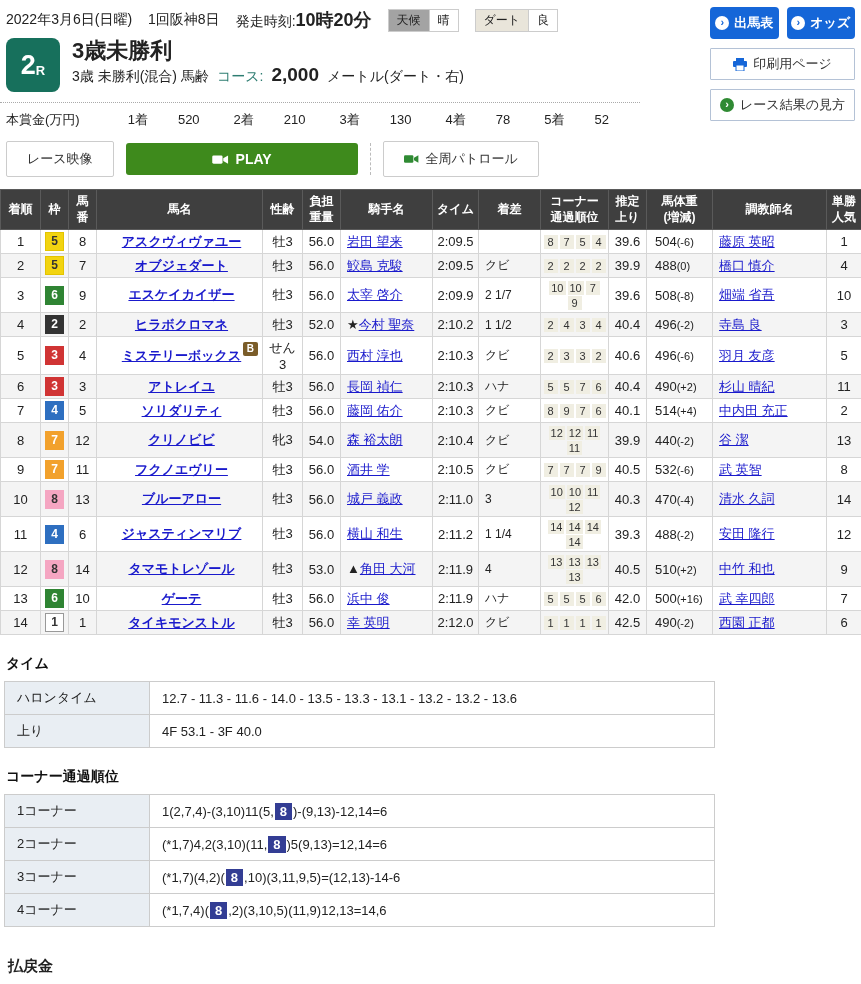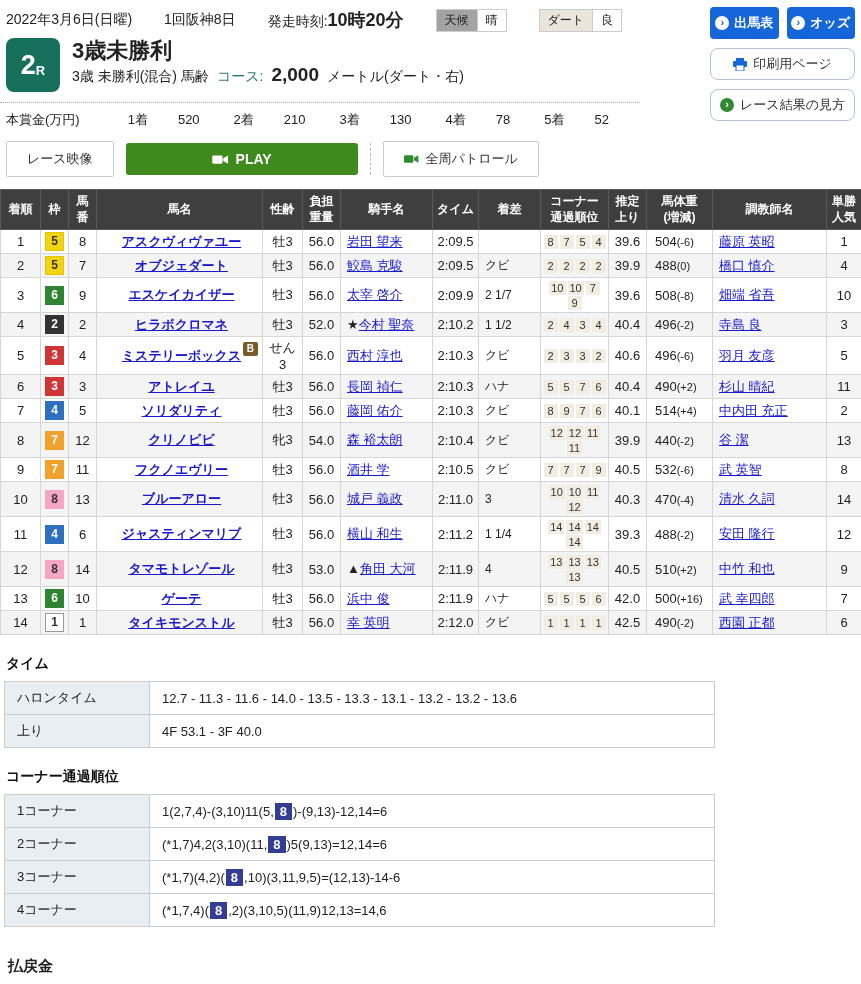--- a/index.html
+++ b/index.html
@@ -1,36 +1,36 @@
 <!DOCTYPE html>
 <html><head>
 <meta charset="utf-8">
 <style>
   * { box-sizing: border-box; }
   html,body { margin:0; padding:0; background:#fff; }
   body { width:861px; font-family:"Liberation Sans","DejaVu Sans",sans-serif; color:#222; font-size:13px; }
   .page { position:relative; width:861px; padding:0 0 10px 0; }
 
   
-  .topbar { display:flex; align-items:center; gap:32px; padding:8px 6px 4px 6px; }
+  .topbar { display:flex; align-items:center; gap:16px; padding:8px 6px 4px 6px; }
   .topbar .meta { font-size:14px; }
   .start-wrap { font-size:14px; }
   .start-time { font-size:18px; font-weight:bold; }
   .badge { display:flex; font-size:12px; }
   .badge span { border:1px solid #ccc; padding:2px 8px; }
   .badge .lbl { background:#a3a3a3; border-right:none; }
   .badge.track .lbl { background:#e9e5da; }
   .badge .val { background:#fff; }
 
   
   .right-buttons { position:absolute; top:7px; right:6px; width:145px; display:flex; flex-direction:column; gap:9px; z-index:5; }
   .blue-row { display:flex; gap:8px; }
   .btn-blue { flex:1; background:#1566d8; color:#fff; font-weight:bold; font-size:13px; border:none; border-radius:4px; padding:7px 4px; display:flex; align-items:center; justify-content:center; gap:5px; cursor:pointer; }
   .ca { display:inline-block; width:14px; height:14px; border-radius:50%; background:#fff; color:#1566d8; font-size:11px; line-height:13px; text-align:center; font-weight:bold; flex:0 0 auto; }
-  .btn-outline { background:#fff; border:1px solid #b4c2d6; border-radius:8px; color:#333; font-size:13px; padding:6px 4px; display:flex; align-items:center; justify-content:center; gap:6px; cursor:pointer; }
+  .btn-outline { background:#fff; border:1px solid #b4c2d6; border-radius:1px; color:#333; font-size:13px; padding:6px 4px; display:flex; align-items:center; justify-content:center; gap:6px; cursor:pointer; }
   .ca.green { background:#2f8a33; color:#fff; }
   .printer-icon svg { display:block; }
 
   
   .race-block { display:flex; gap:12px; padding:2px 6px 10px 6px; margin:0 28px 0 0; border-bottom:1px dotted #aaa; width:640px; }
   .race-no { width:54px; height:54px; background:#17705c; color:#fff; border-radius:8px; display:flex; align-items:center; justify-content:center; font-weight:bold; flex:0 0 auto; }
   .race-no .n { font-size:27px; }
   .race-no .suffix { font-size:13px; margin-top:10px; }
   .race-title { margin:0; font-size:22px; font-weight:bold; line-height:1.2; }
   .race-sub { font-size:14px; margin-top:0; display:flex; align-items:baseline; gap:8px; white-space:nowrap; }

